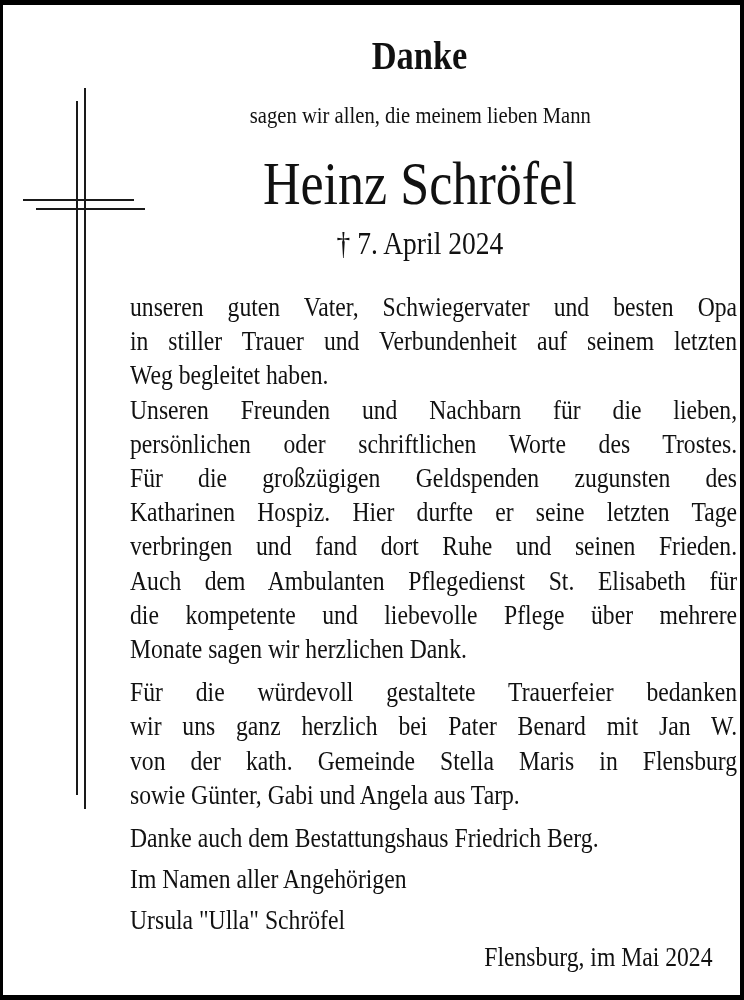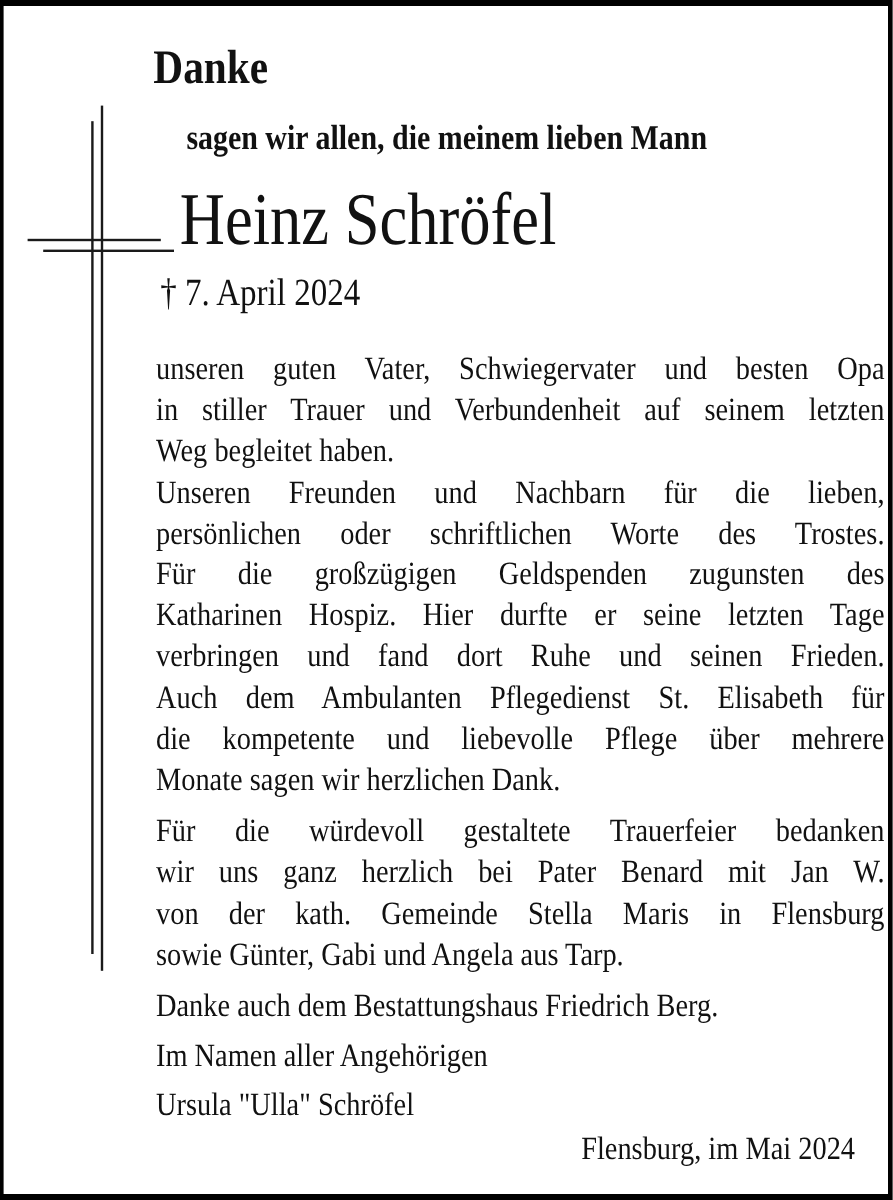--- a/index.html
+++ b/index.html
@@ -7,26 +7,26 @@
     .frame {
       position: absolute; left: 0; top: 0; width: 744px; height: 1000px;
       box-sizing: border-box;
       border-top: 5px solid #000; border-bottom: 5px solid #000;
       border-left: 3px solid #000; border-right: 4px solid #000;
       background: #fff;
     }
     .serif { font-family: "Liberation Serif", "DejaVu Serif", serif; color: #111; }
     .cline { position: absolute; background: #1a1a1a; }
     .center-line {
-      position: absolute; left: 120px; width: 600px; text-align: left; white-space: nowrap;
+      position: absolute; left: 120px; width: 600px; text-align: center; white-space: nowrap;
     }
     .cond { display: inline-block; transform-origin: center top; }
     .title { top: 32px; font-size: 40px; font-weight: bold; line-height: 48px; }
     .title .cond { transform: scaleX(0.86); }
-    .intro { top: 98px; font-size: 29px; line-height: 34px; font-weight: bold; }
+    .intro { top: 98px; font-size: 24px; line-height: 34px; }
     .intro .cond { transform: scaleX(0.86); }
     .name { top: 147px; font-size: 62px; line-height: 72px; }
     .name .cond { transform: scaleX(0.84); }
     .date { top: 226px; font-size: 32px; line-height: 34px; }
     .date .cond { transform: scaleX(0.86); }
 
     .body-text {
       position: absolute; left: 130px; top: 290px; width: 693px;
       font-size: 27px; line-height: 34.2px;
       transform: scaleX(0.876); transform-origin: left top;

